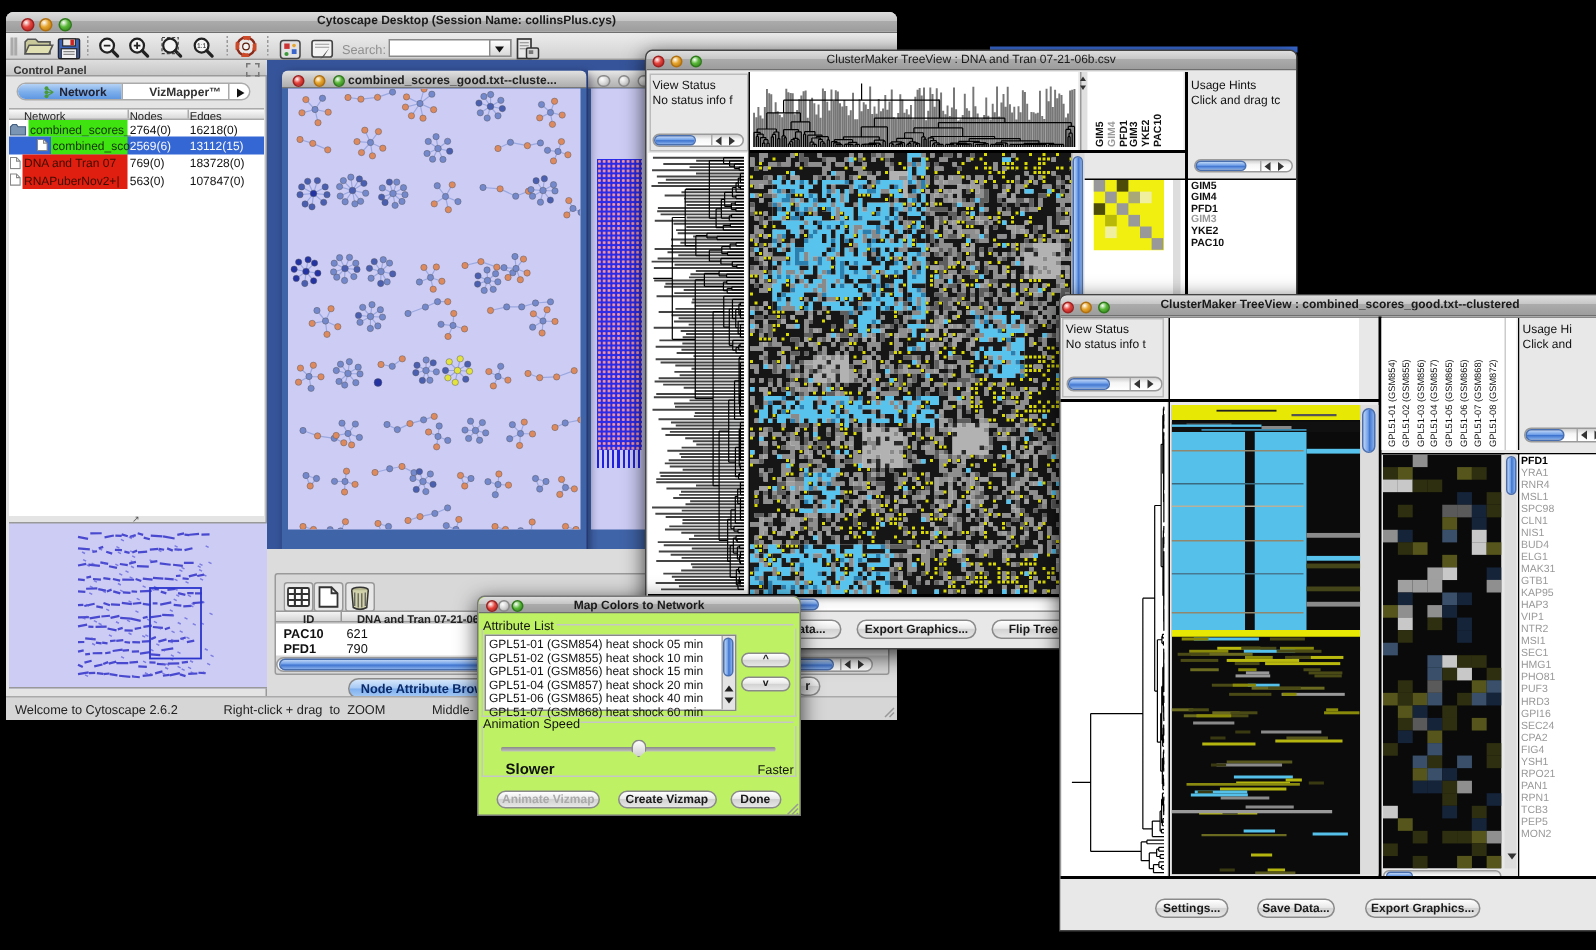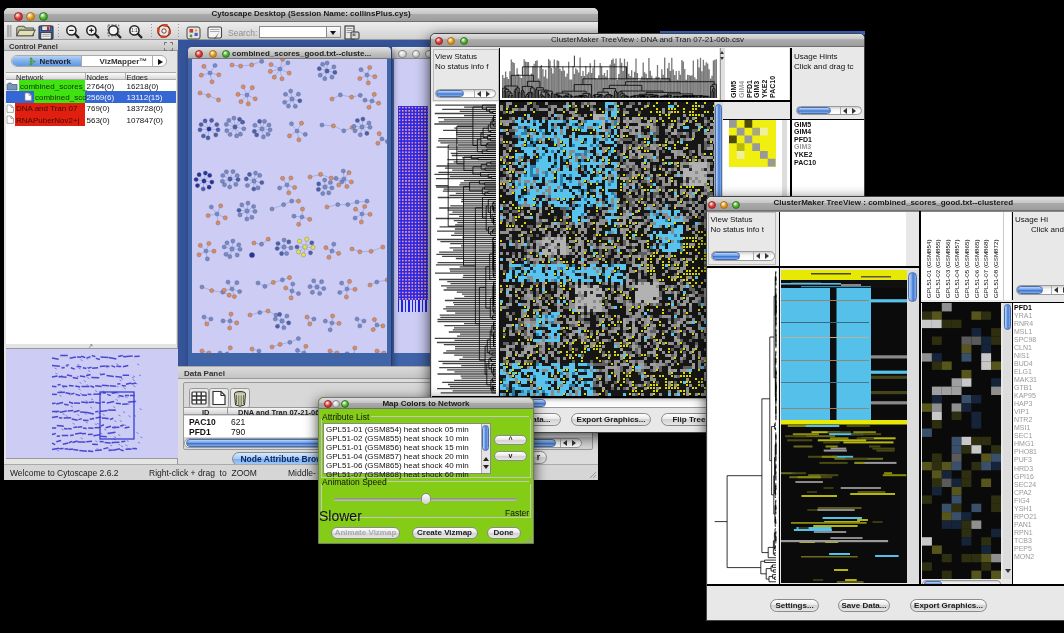--- a/index.html
+++ b/index.html
@@ -531,23 +531,20 @@
           <circle cx="137.0" cy="322.0" r="2.1" fill="#7489cb" stroke="#55555f" stroke-width="0.3"></circle>
           <circle cx="132.8" cy="327.0" r="2.1" fill="#dc8a5e" stroke="#55555f" stroke-width="0.3"></circle>
           <circle cx="158.0" cy="322.0" r="2.1" fill="#7489cb" stroke="#55555f" stroke-width="0.3"></circle>
           <circle cx="164.0" cy="322.2" r="2.1" fill="#dc8a5e" stroke="#55555f" stroke-width="0.3"></circle>
           <circle cx="154.4" cy="326.8" r="2.1" fill="#dc8a5e" stroke="#55555f" stroke-width="0.3"></circle>
           <circle cx="156.0" cy="316.3" r="2.1" fill="#7489cb" stroke="#55555f" stroke-width="0.3"></circle>
         </svg>
       </div>
     </div>
     <div style="position:absolute;left:174px;top:358px;width:420px;height:98px;background:#dcdcdc;"></div>
-    <div style="position:absolute;left:174px;top:358px;width:420px;height:12.5px;background:linear-gradient(#dadada,#c4c4c4);border-top:1px solid #aaa;border-bottom:1px solid #9a9a9a;box-sizing:border-box;">
-      <span style="position:absolute;left:6px;top:2px;font-size:8px;font-weight:bold;color:#333;">Data Panel</span>
-    </div>
     <div style="position:absolute;left:179px;top:374px;width:410px;height:68px;background:#d8d8d8;border:1px solid #9a9a9a;border-radius:2px;box-sizing:border-box;"></div>
     <svg class="abs" style="left:185px;top:380px" width="66" height="20" viewBox="0 0 66 20">
 <rect x="0.5" y="0.5" width="19" height="19" rx="2" fill="#e8e8e8" stroke="#999"></rect>
 <rect x="20.5" y="0.5" width="19" height="19" rx="2" fill="#e8e8e8" stroke="#999"></rect>
 <rect x="41.5" y="0.5" width="19" height="19" rx="2" fill="#e8e8e8" stroke="#999"></rect>
 <rect x="3" y="4" width="14" height="12" rx="1" fill="#fff" stroke="#333" stroke-width="1.2"></rect>
 <path d="M3 8h14M3 12h14M7.6 4v12M12.2 4v12" stroke="#333" stroke-width="1.4"></path>
 <path d="M24 3.5h8l4 4v9h-12z" fill="#fff" stroke="#333" stroke-width="1.2"></path>
 <path d="M32 3.5v4h4" fill="none" stroke="#333" stroke-width="1.2"></path>
 <ellipse cx="51" cy="5.5" rx="5.5" ry="2" fill="#b8b890" stroke="#333" stroke-width="1"></ellipse>
@@ -818,21 +815,21 @@
     <div style="position:absolute;left:235.7px;top:101px;width:90px;font-size:6.2px;color:#111;transform:rotate(-90deg);transform-origin:0 0;line-height:9px;white-space:nowrap;">GPL51-03 (GSM856)</div>
     <div style="position:absolute;left:245.3px;top:101px;width:90px;font-size:6.2px;color:#111;transform:rotate(-90deg);transform-origin:0 0;line-height:9px;white-space:nowrap;">GPL51-04 (GSM857)</div>
     <div style="position:absolute;left:254.9px;top:101px;width:90px;font-size:6.2px;color:#111;transform:rotate(-90deg);transform-origin:0 0;line-height:9px;white-space:nowrap;">GPL51-05 (GSM865)</div>
     <div style="position:absolute;left:264.5px;top:101px;width:90px;font-size:6.2px;color:#111;transform:rotate(-90deg);transform-origin:0 0;line-height:9px;white-space:nowrap;">GPL51-06 (GSM865)</div>
     <div style="position:absolute;left:274.1px;top:101px;width:90px;font-size:6.2px;color:#111;transform:rotate(-90deg);transform-origin:0 0;line-height:9px;white-space:nowrap;">GPL51-07 (GSM868)</div>
     <div style="position:absolute;left:283.7px;top:101px;width:90px;font-size:6.2px;color:#111;transform:rotate(-90deg);transform-origin:0 0;line-height:9px;white-space:nowrap;">GPL51-08 (GSM872)</div>
     <div style="position:absolute;left:295.5px;top:14.5px;width:8.5px;height:88.5px;background:#fff;border-left:1px solid #ccc;box-sizing:border-box;"></div>
     <div style="position:absolute;left:304.5px;top:14.5px;width:1.5px;height:88.5px;background:#000;"></div>
     <div style="position:absolute;left:306px;top:14.5px;width:60px;height:88.5px;background:#e8e8e8;"></div>
     <div style="position:absolute;left:308px;top:18px;font-size:8px;color:#111;">Usage Hi</div>
-    <div style="position:absolute;left:324px;top:27.5px;font-size:8px;color:#111;">Click and</div>
+    <div style="position:absolute;left:308px;top:27.5px;font-size:8px;color:#111;">Click and</div>
     <div style="position:absolute;left:309px;top:88px;width:57px;height:9.5px;background:linear-gradient(#cfcfcf,#f6f6f6 40%,#fff);border:1px solid #9a9a9a;border-radius:4.75px;box-sizing:border-box;"></div>
     <div style="position:absolute;left:310px;top:89px;width:26px;height:7.5px;border-radius:3.75px;background:linear-gradient(#bcd4f5,#6f9fe8 45%,#3e73cf 55%,#85aeea);border:0.5px solid #4a6faf;box-sizing:border-box;"></div>
     <div style="position:absolute;left:344px;top:89px;width:21px;height:7.5px;border-left:1px solid #aaa;"></div>
     <div style="position:absolute;left:347px;top:89.75px;width:0;height:0;border-right:4.5px solid #333;border-top:3.2px solid transparent;border-bottom:3.2px solid transparent;"></div>
     <div style="position:absolute;left:356px;top:89.75px;width:0;height:0;border-left:4.5px solid #333;border-top:3.2px solid transparent;border-bottom:3.2px solid transparent;"></div>
     <div style="position:absolute;left:213.5px;top:104.5px;width:152.5px;height:1.5px;background:#000;"></div>
     <div style="position:absolute;left:215px;top:106px;width:79px;height:276px;">
       <svg width="79" height="276" viewBox="0 0 79 276">
         <rect width="79" height="276" fill="#0a0a0a"></rect>
         <rect x="19.8" y="0.0" width="9.9" height="8.4" fill="#8f8f8f"></rect>
@@ -982,21 +979,21 @@
     <div style="position:absolute;left:307px;top:331.90000000000003px;font-size:7px;font-weight:normal;color:#999;line-height:8px;">RPN1</div>
     <div style="position:absolute;left:307px;top:339.95000000000005px;font-size:7px;font-weight:normal;color:#999;line-height:8px;">TCB3</div>
     <div style="position:absolute;left:307px;top:348.0px;font-size:7px;font-weight:normal;color:#999;line-height:8px;">PEP5</div>
     <div style="position:absolute;left:307px;top:356.05px;font-size:7px;font-weight:normal;color:#999;line-height:8px;">MON2</div>
     <div style="position:absolute;left:0px;top:386.5px;width:366px;height:2px;background:#000;"></div>
     <div style="position:absolute;left:0px;top:388.5px;width:366px;height:34.5px;background:#e8e8e8;"></div>
     <div style="position:absolute;left:63px;top:401.5px;width:49px;height:13px;border-radius:6.5px;background:linear-gradient(#ffffff,#e9e9e9 45%,#d2d2d2 50%,#e6e6e6);border:1px solid #8a8a8a;box-sizing:border-box;text-align:center;font-size:8px;font-weight:bold;color:#1a1a1a;line-height:11px;white-space:nowrap;overflow:hidden;">Settings...</div>
     <div style="position:absolute;left:131px;top:401.5px;width:52px;height:13px;border-radius:6.5px;background:linear-gradient(#ffffff,#e9e9e9 45%,#d2d2d2 50%,#e6e6e6);border:1px solid #8a8a8a;box-sizing:border-box;text-align:center;font-size:8px;font-weight:bold;color:#1a1a1a;line-height:11px;white-space:nowrap;overflow:hidden;">Save Data...</div>
     <div style="position:absolute;left:203px;top:401.5px;width:77px;height:13px;border-radius:6.5px;background:linear-gradient(#ffffff,#e9e9e9 45%,#d2d2d2 50%,#e6e6e6);border:1px solid #8a8a8a;box-sizing:border-box;text-align:center;font-size:8px;font-weight:bold;color:#1a1a1a;line-height:11px;white-space:nowrap;overflow:hidden;">Export Graphics...</div>
   </div>
-<div class="win" style="left:318px;top:396.5px;width:216px;height:147px;background:#84cc16;border:1px solid #777;box-sizing:border-box;border-radius:5px 5px 0 0;">
+<div class="win" style="left:318px;top:396.5px;width:216px;height:147px;background:#bef264;border:1px solid #777;box-sizing:border-box;border-radius:5px 5px 0 0;">
     <div style="position:absolute;left:0px;top:0px;width:214px;height:11.5px;border-radius:5px 5px 0 0;background:linear-gradient(#dedede,#c6c6c6 45%,#ababab 46%,#9d9d9d);border-bottom:1px solid #6f6f6f;box-sizing:border-box;">
       <div style="position:absolute;left:0;right:0;top:1px;text-align:center;font-size:8px;font-weight:bold;color:#1a1a1a;white-space:nowrap;overflow:hidden;">Map Colors to Network</div>
     </div>
     <div style="position:absolute;left:4.5px;top:2.5px;width:6px;height:6px;border-radius:50%;background:radial-gradient(circle at 35% 30%,#fff,#e4443c 50%,#a02020);border:0.5px solid #992020;"></div>
     <div style="position:absolute;left:13px;top:2.5px;width:6px;height:6px;border-radius:50%;background:radial-gradient(circle at 35% 30%,#fff,#cfcfcf 55%,#9a9a9a);border:0.5px solid #8a8a8a;"></div>
     <div style="position:absolute;left:21.5px;top:2.5px;width:6px;height:6px;border-radius:50%;background:radial-gradient(circle at 35% 30%,#fff,#59b838 50%,#2e7a1a);border:0.5px solid #2e7a1a;"></div>
     <div style="position:absolute;left:3px;top:14px;font-size:8.5px;color:#111;">Attribute List</div>
     <div style="position:absolute;left:2px;top:21px;width:210px;height:59px;border:1px solid #c6c6c6;border-top:none;box-sizing:border-box;"></div>
     <div style="position:absolute;left:52px;top:18px;width:158px;height:1px;background:#c6c6c6;"></div>
     <div style="position:absolute;left:4px;top:25.5px;width:168px;height:51px;background:#fff;border:1px solid #888;box-sizing:border-box;overflow:hidden;"></div>
@@ -1010,20 +1007,20 @@
     <div style="position:absolute;left:162.5px;top:27.5px;width:7.5px;height:26px;border-radius:3.75px;background:linear-gradient(90deg,#bcd4f5,#6f9fe8 45%,#3e73cf 55%,#85aeea);border:0.5px solid #4a6faf;box-sizing:border-box;"></div>
     <div style="position:absolute;left:163.5px;top:59px;width:0;height:0;border-bottom:4px solid #222;border-left:3px solid transparent;border-right:3px solid transparent;"></div>
     <div style="position:absolute;left:163.5px;top:67px;width:0;height:0;border-top:4px solid #222;border-left:3px solid transparent;border-right:3px solid transparent;"></div>
     <div style="position:absolute;left:175px;top:37px;width:33px;height:10.5px;border-radius:5.25px;background:linear-gradient(#ffffff,#e9e9e9 45%,#d2d2d2 50%,#e6e6e6);border:1px solid #8a8a8a;box-sizing:border-box;text-align:center;font-size:7px;font-weight:bold;color:#1a1a1a;line-height:8.5px;white-space:nowrap;overflow:hidden;">^</div>
     <div style="position:absolute;left:175px;top:53px;width:33px;height:10.5px;border-radius:5.25px;background:linear-gradient(#ffffff,#e9e9e9 45%,#d2d2d2 50%,#e6e6e6);border:1px solid #8a8a8a;box-sizing:border-box;text-align:center;font-size:7px;font-weight:bold;color:#1a1a1a;line-height:8.5px;white-space:nowrap;overflow:hidden;">v</div>
     <div style="position:absolute;left:3px;top:79.5px;font-size:8.5px;color:#111;">Animation Speed</div>
     <div style="position:absolute;left:2px;top:86px;width:210px;height:34px;border:1px solid #c6c6c6;border-top:none;box-sizing:border-box;"></div>
     <div style="position:absolute;left:68px;top:83.5px;width:142px;height:1px;background:#c6c6c6;"></div>
     <div style="position:absolute;left:15px;top:100.5px;width:183px;height:2.5px;background:linear-gradient(#8a8a8a,#c0c0c0);border-radius:1px;"></div>
     <div style="position:absolute;left:101.5px;top:95.5px;width:10.5px;height:12px;background:linear-gradient(#fdfdfd,#d0d0d0);border:1px solid #888;box-sizing:border-box;border-radius:5px 5px 1px 1px;clip-path:polygon(0 0,100% 0,100% 62%,50% 100%,0 62%);"></div>
-    <div style="position:absolute;left:0;top:110px;font-size:14px;color:#111;">Slower</div>
+    <div style="position:absolute;left:18px;top:110px;font-size:10px;color:#111;font-weight:bold;">Slower</div>
     <div style="position:absolute;left:186px;top:110px;font-size:8.5px;color:#111;">Faster</div>
     <div style="position:absolute;left:12px;top:129.5px;width:69px;height:12px;border-radius:6.0px;background:linear-gradient(#ffffff,#e9e9e9 45%,#d2d2d2 50%,#e6e6e6);border:1px solid #8a8a8a;box-sizing:border-box;text-align:center;font-size:8px;font-weight:bold;color:#aaa;line-height:10px;white-space:nowrap;overflow:hidden;">Animate Vizmap</div>
     <div style="position:absolute;left:92.5px;top:129.5px;width:66px;height:12px;border-radius:6.0px;background:linear-gradient(#ffffff,#e9e9e9 45%,#d2d2d2 50%,#e6e6e6);border:1px solid #8a8a8a;box-sizing:border-box;text-align:center;font-size:8px;font-weight:bold;color:#1a1a1a;line-height:10px;white-space:nowrap;overflow:hidden;">Create Vizmap</div>
     <div style="position:absolute;left:167.5px;top:129.5px;width:34px;height:12px;border-radius:6.0px;background:linear-gradient(#ffffff,#e9e9e9 45%,#d2d2d2 50%,#e6e6e6);border:1px solid #8a8a8a;box-sizing:border-box;text-align:center;font-size:8px;font-weight:bold;color:#1a1a1a;line-height:10px;white-space:nowrap;overflow:hidden;">Done</div>
     <svg class="abs" style="left:205px;top:137px" width="9" height="9" viewBox="0 0 9 9">
       <path d="M8 1 L1 8 M8 4 L4 8 M8 7 L7 8" stroke="#999" stroke-width="1"></path>
     </svg>
   </div>
 </body></html>

